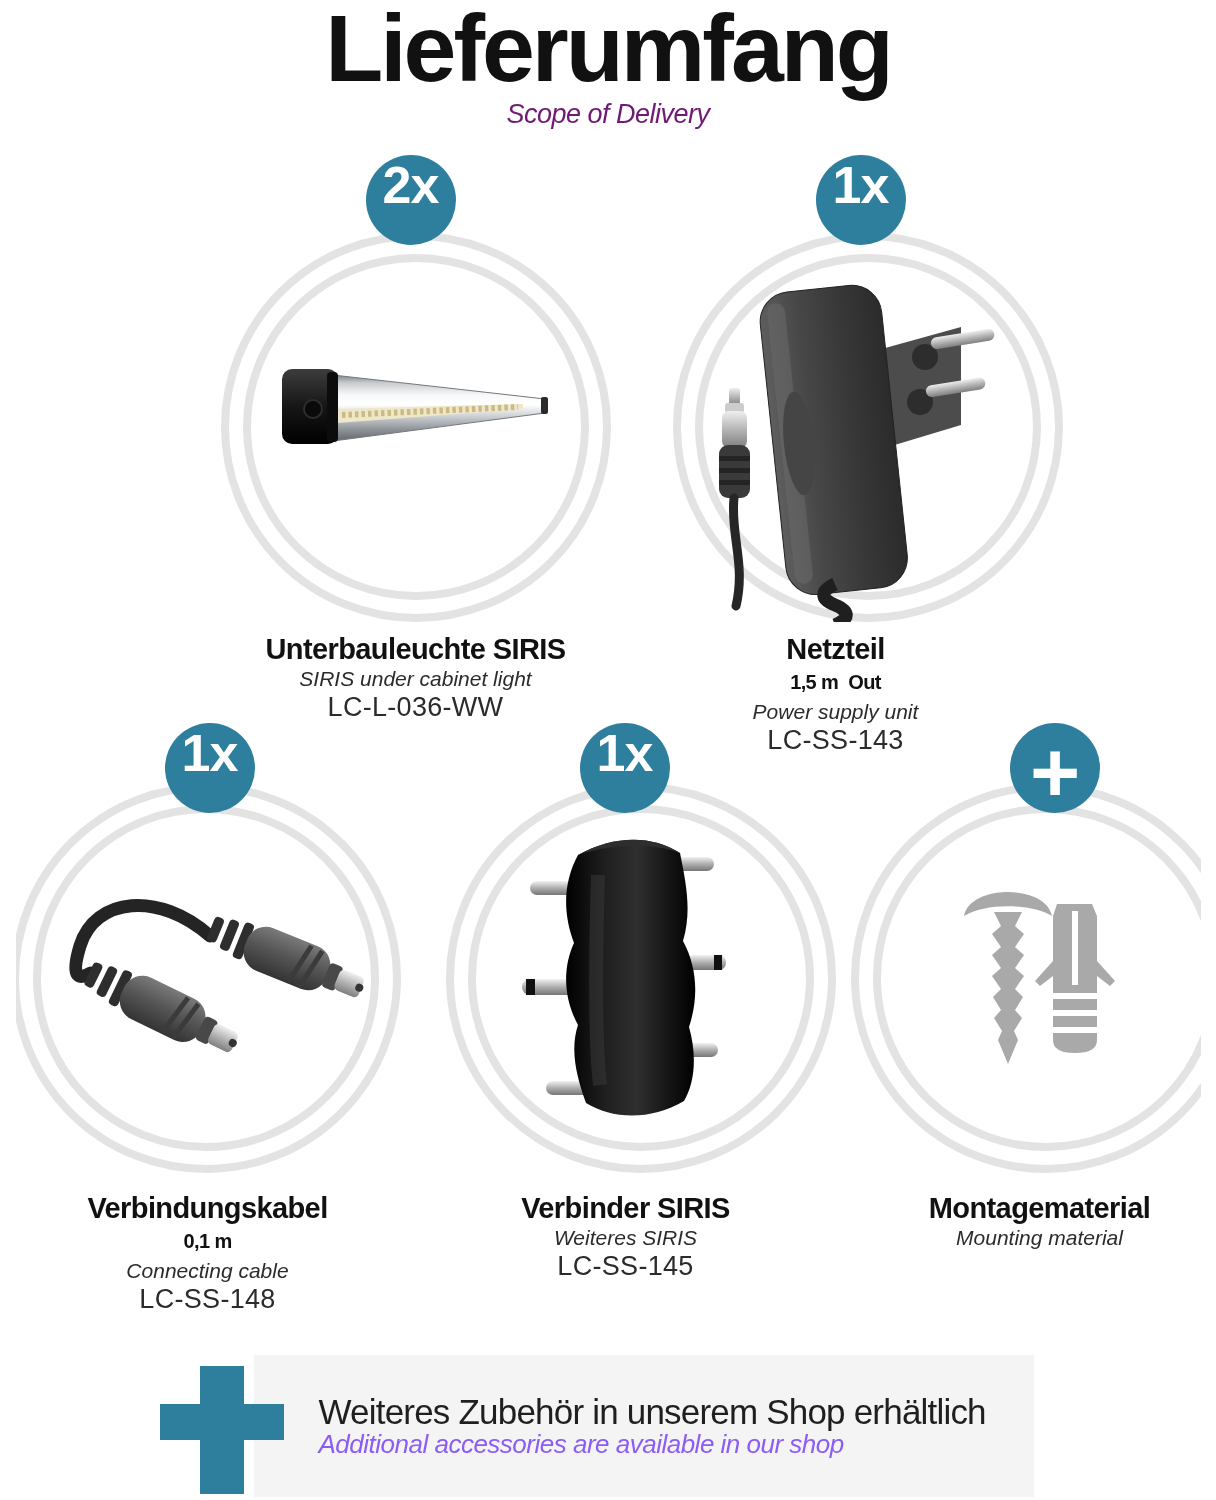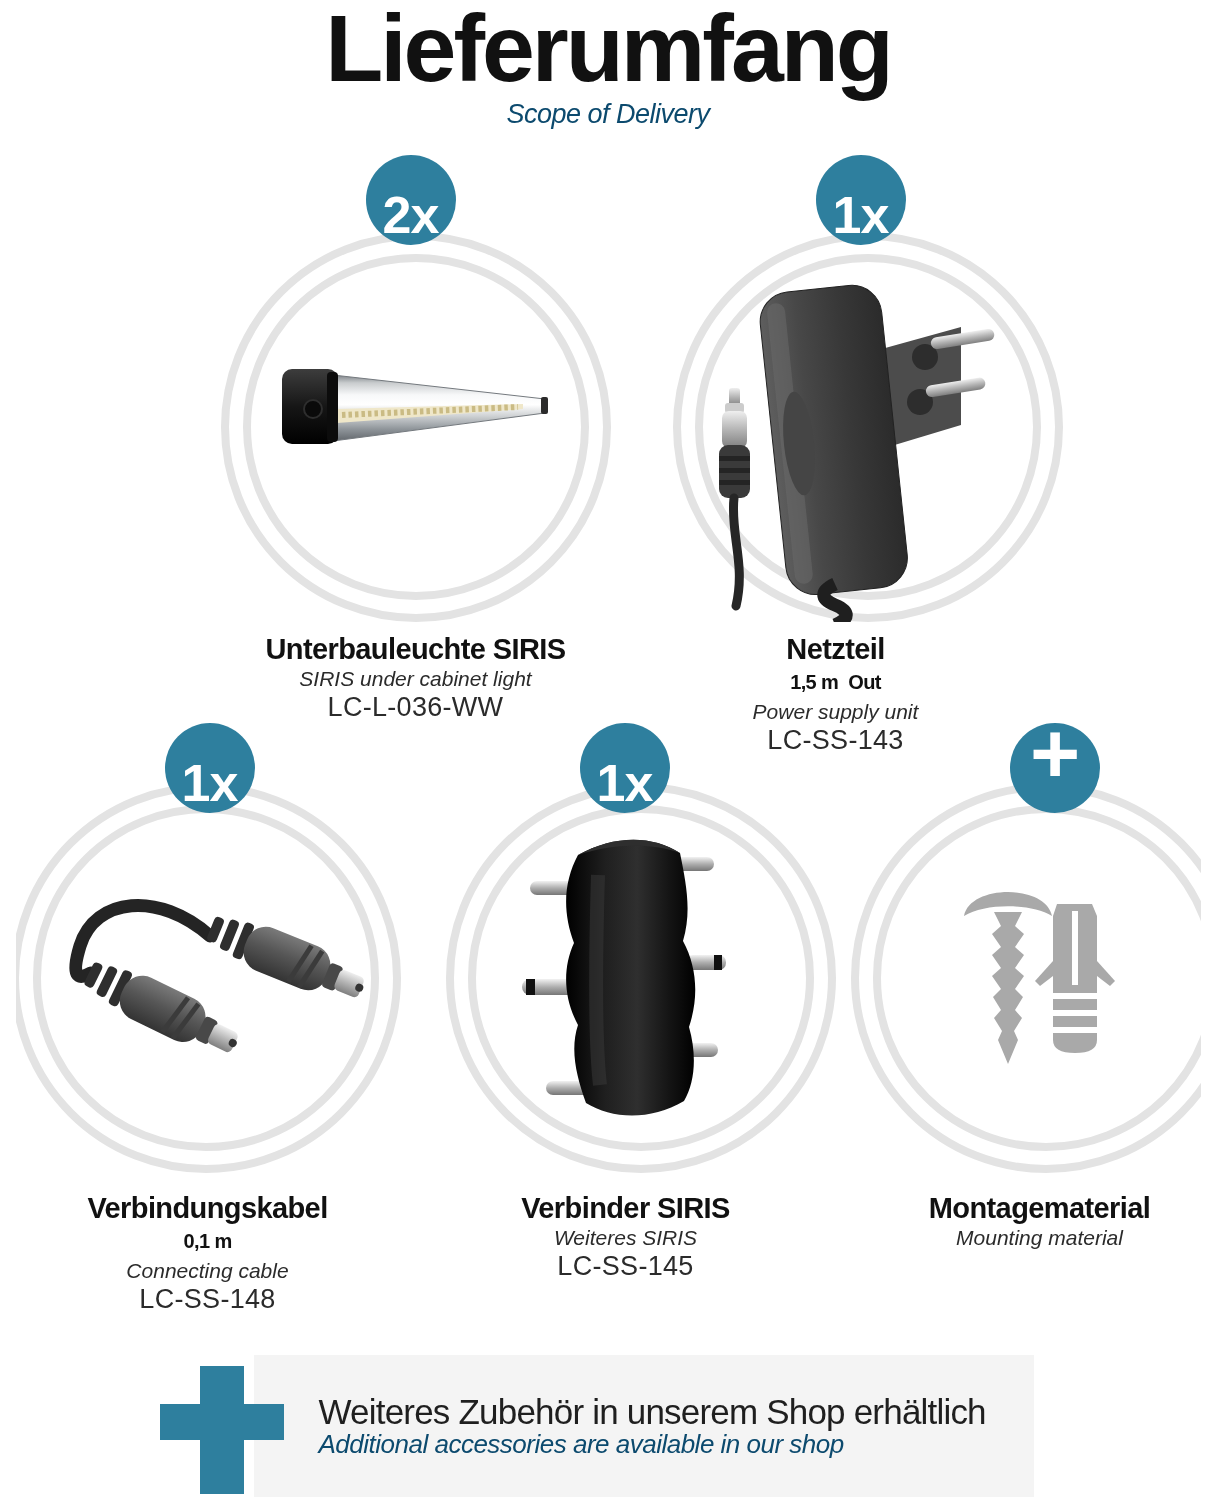--- a/index.html
+++ b/index.html
@@ -8,28 +8,28 @@
     position:relative;width:1185px;height:1500px;margin:0 auto;
     background:#ffffff;overflow:hidden;
     font-family:"Liberation Sans","DejaVu Sans",sans-serif;color:#1a1a1a;
   }
   .title{
     position:absolute;top:-6px;left:0;width:100%;text-align:center;
     font-size:95px;font-weight:700;letter-spacing:-3px;color:#111;
   }
   .subtitle{
     position:absolute;top:99px;left:0;width:100%;text-align:center;
-    font-size:27px;font-style:italic;color:#0c4a6e;letter-spacing:-0.5px;
+    font-size:27px;font-style:italic;color:#701a75;letter-spacing:-0.5px;
   }
   .ring{position:absolute;border:8px solid #e3e3e3;border-radius:50%;}
   .ring.outer{width:390px;height:390px;}
   .ring.inner{width:346px;height:346px;}
   .badge{
     position:absolute;width:90px;height:90px;border-radius:50%;
-    background:#2e7f9e;color:#fff;display:flex;align-items:flex-end;justify-content:center;
+    background:#2e7f9e;color:#fff;display:flex;align-items:flex-start;justify-content:center;
     font-size:52px;font-weight:700;z-index:5;letter-spacing:-1px;
   }
   .badge.plus-badge{font-size:86px;font-weight:700;padding-bottom:10px;}
   .figure-svg{position:absolute;z-index:3;}
   .caption{position:absolute;text-align:center;z-index:6;}
   .cap-name{font-size:29px;font-weight:700;line-height:33px;color:#111;letter-spacing:-0.6px;}
   .cap-name2{font-size:20px;font-weight:700;line-height:33px;color:#111;letter-spacing:-0.6px;white-space:pre-wrap;}
   .cap-sub{font-size:21px;font-style:italic;line-height:26px;color:#2b2b2b;}
   .cap-sku{font-size:27px;font-weight:400;line-height:31px;color:#2b2b2b;letter-spacing:0.3px;}
 
@@ -51,21 +51,21 @@
   .i4-cap{left:430px;top:1192px;width:360px;}
 
   .i5-ring-o{left:835px;top:783px;} .i5-ring-i{left:857px;top:805px;}
   .i5-badge{left:994px;top:723px;} .i5-svg{left:835px;top:783px;}
   .i5-cap{left:839px;top:1192px;width:370px;}
 
   
   .banner-box{position:absolute;left:238px;top:1355px;width:780px;height:142px;background:#f4f4f4;}
   .banner-plus{position:absolute;left:140px;top:1360px;width:140px;height:140px;z-index:4;}
   .banner-line1{position:absolute;left:65px;top:22px;font-size:35px;color:#1f1f1f;letter-spacing:-0.8px;white-space:nowrap;margin-top:15px;}
-  .banner-line2{position:absolute;left:65px;top:74px;font-size:26px;font-style:italic;color:#0c4a6e;letter-spacing:-0.5px;white-space:nowrap;}
+  .banner-line2{position:absolute;left:65px;top:74px;font-size:26px;font-style:italic;color:#8b5cf6;letter-spacing:-0.5px;white-space:nowrap;}
 </style>
 </head>
 <body>
 
 <div class="stage">
 
   <div class="title">Lieferumfang</div>
   <div class="subtitle">Scope of Delivery</div>
 
   <div class="ring outer i1-ring-o"></div>

